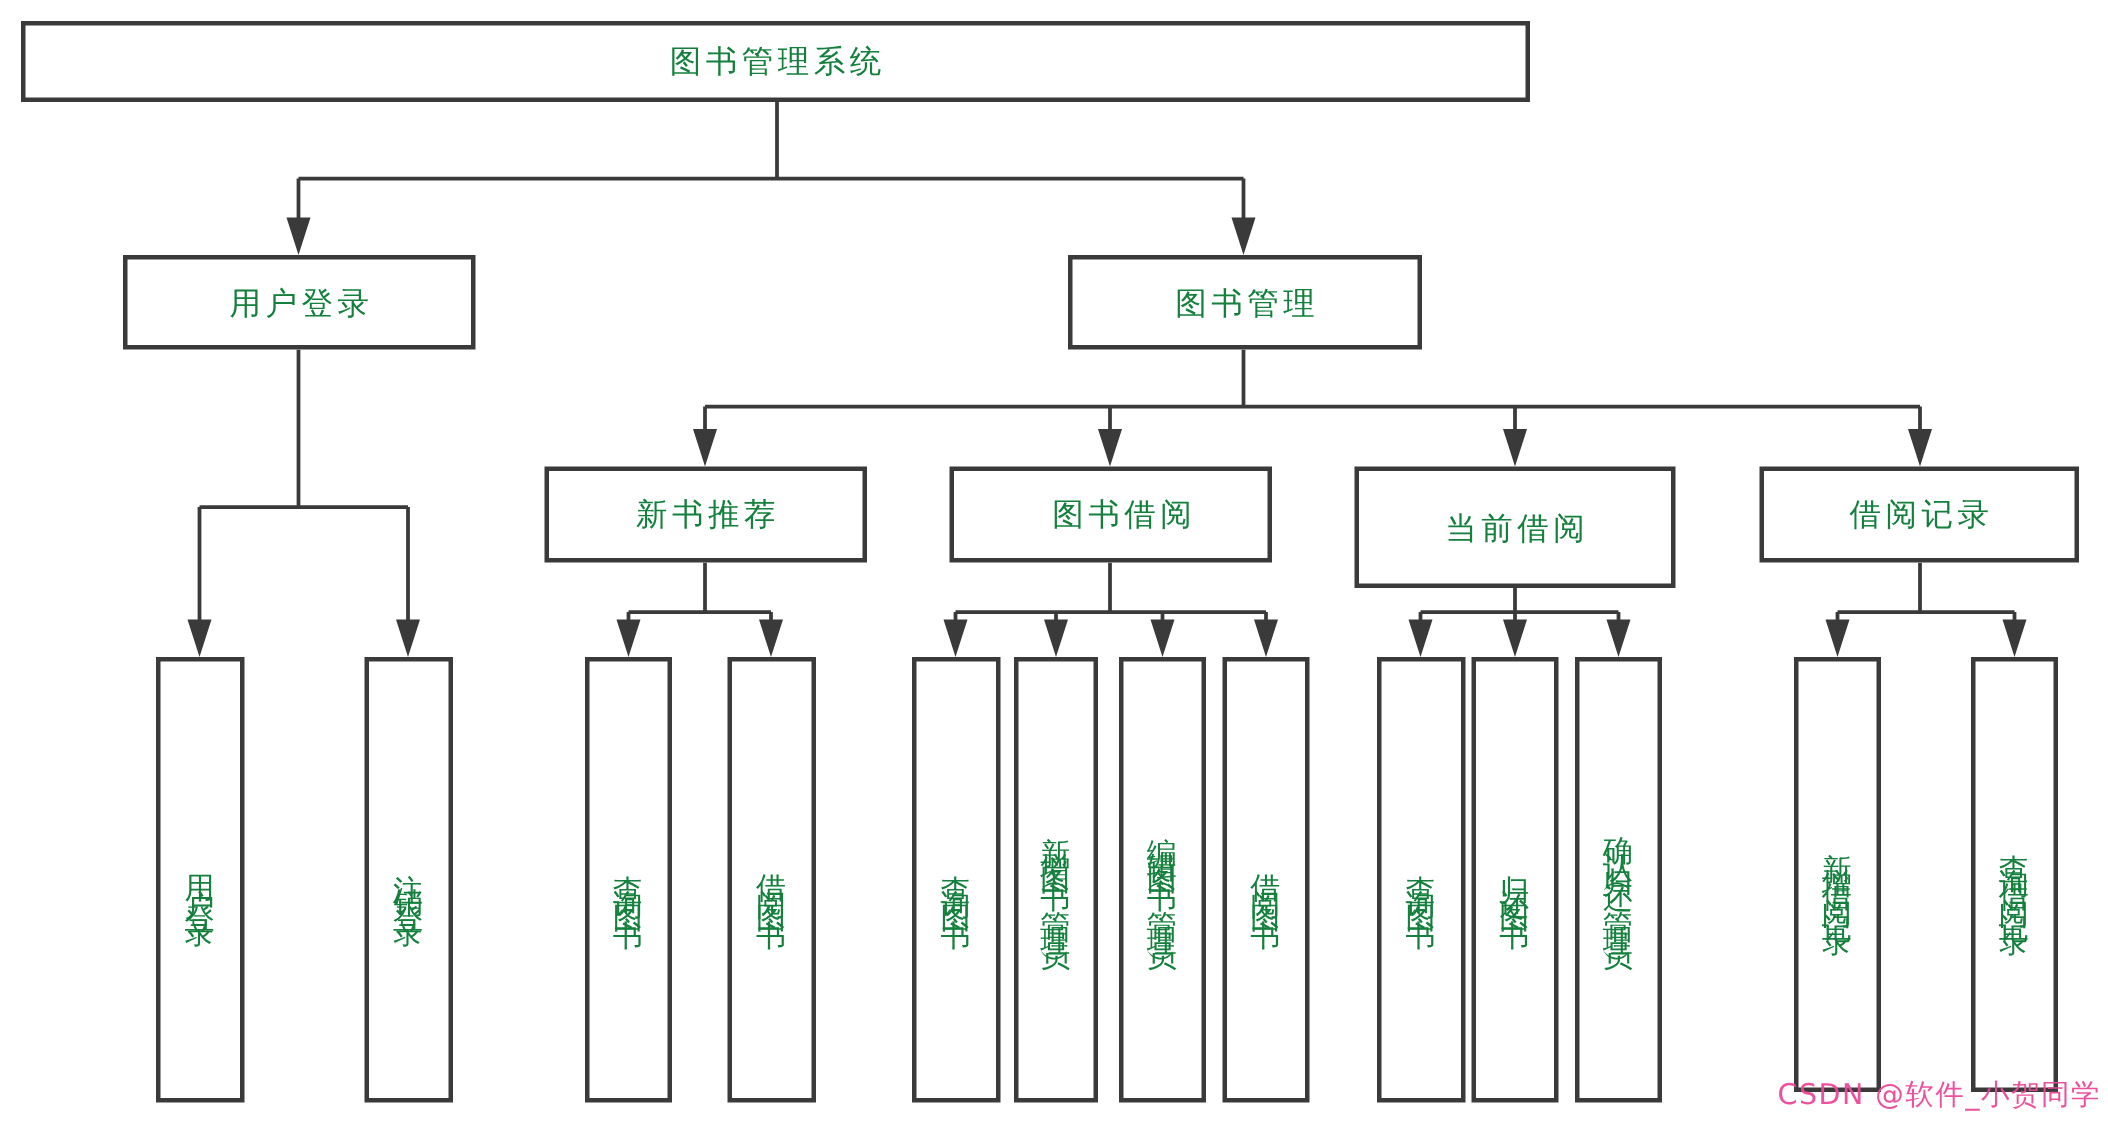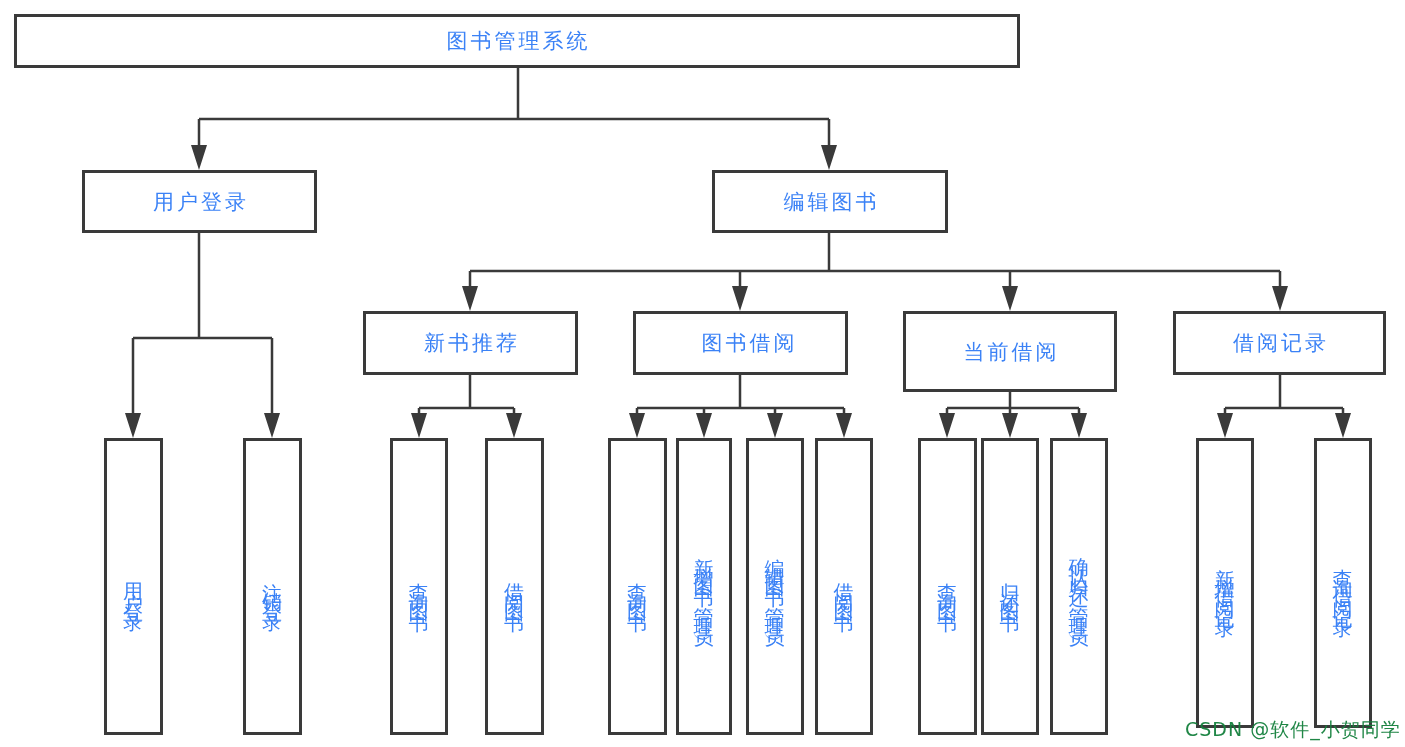--- a/index.html
+++ b/index.html
@@ -22,21 +22,21 @@
     pointer-events: none;
   }
   .node {
     position: absolute;
     box-sizing: border-box;
     border: 3px solid #3a3a3a;
     background: #ffffff;
     display: flex;
     align-items: center;
     justify-content: center;
-    color: #3b82f6;
+    color: #15803d;
   }
   .hlabel {
     font-size: 21px;
     letter-spacing: 3px;
     padding-left: 3px; 
     white-space: nowrap;
   }
   .vlabel {
     writing-mode: vertical-rl;
     text-orientation: mixed;
@@ -45,21 +45,21 @@
     line-height: 1;
     white-space: nowrap;
   }
   .watermark {
     position: absolute;
     left: 1185px;
     top: 717px;
     width: 215px;
     font-size: 19px;
     letter-spacing: 1px;
-    color: #15803d;
+    color: #ec4899;
     white-space: nowrap;
     z-index: 5;
     opacity: 0.95;
   }
 </style>
 </head>
 <body>
 
 <div id="canvas">
 
@@ -83,21 +83,21 @@
   </svg>
 
   <div class="node" style="left:14px; top:14px; width:1006px; height:54px;">
     <span class="hlabel">图书管理系统</span>
   </div>
 
   <div class="node" style="left:82px; top:170px; width:235px; height:63px;">
     <span class="hlabel">用户登录</span>
   </div>
   <div class="node" style="left:712px; top:170px; width:236px; height:63px;">
-    <span class="hlabel">编辑图书</span>
+    <span class="hlabel">图书管理</span>
   </div>
 
   <div class="node" style="left:363px; top:311px; width:215px; height:64px;">
     <span class="hlabel">新书推荐</span>
   </div>
   <div class="node" style="left:633px; top:311px; width:215px; height:64px;padding-left:15px;">
     <span class="hlabel">图书借阅</span>
   </div>
   <div class="node" style="left:903px; top:311px; width:214px; height:81px;">
     <span class="hlabel">当前借阅</span>

